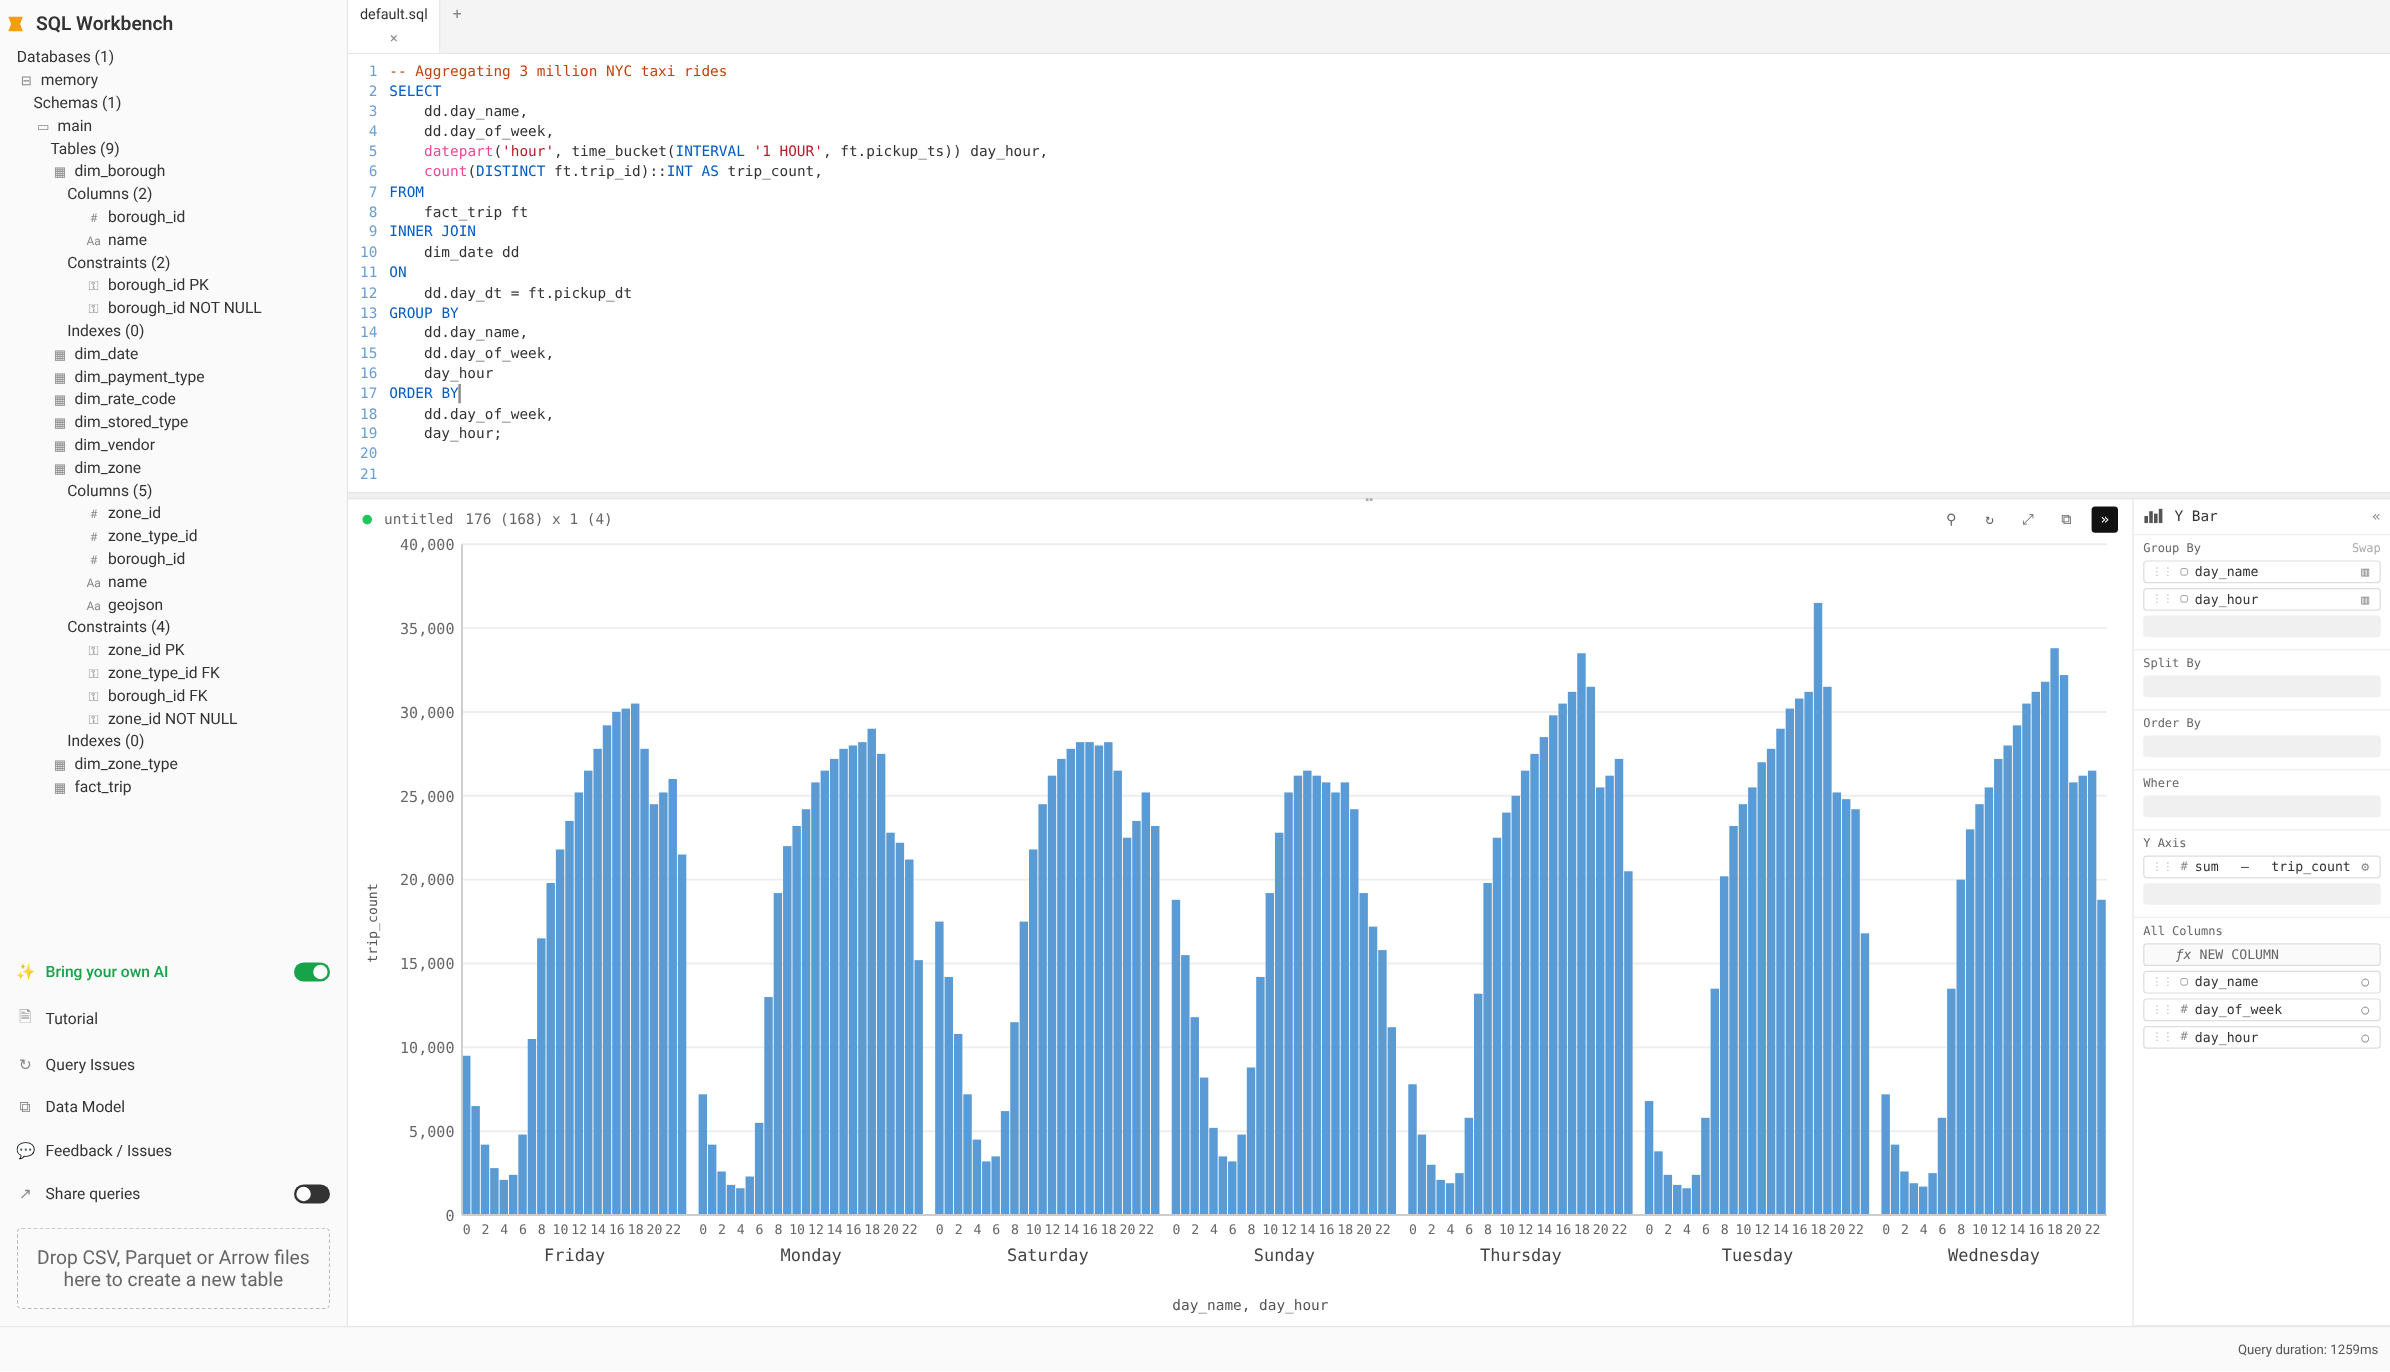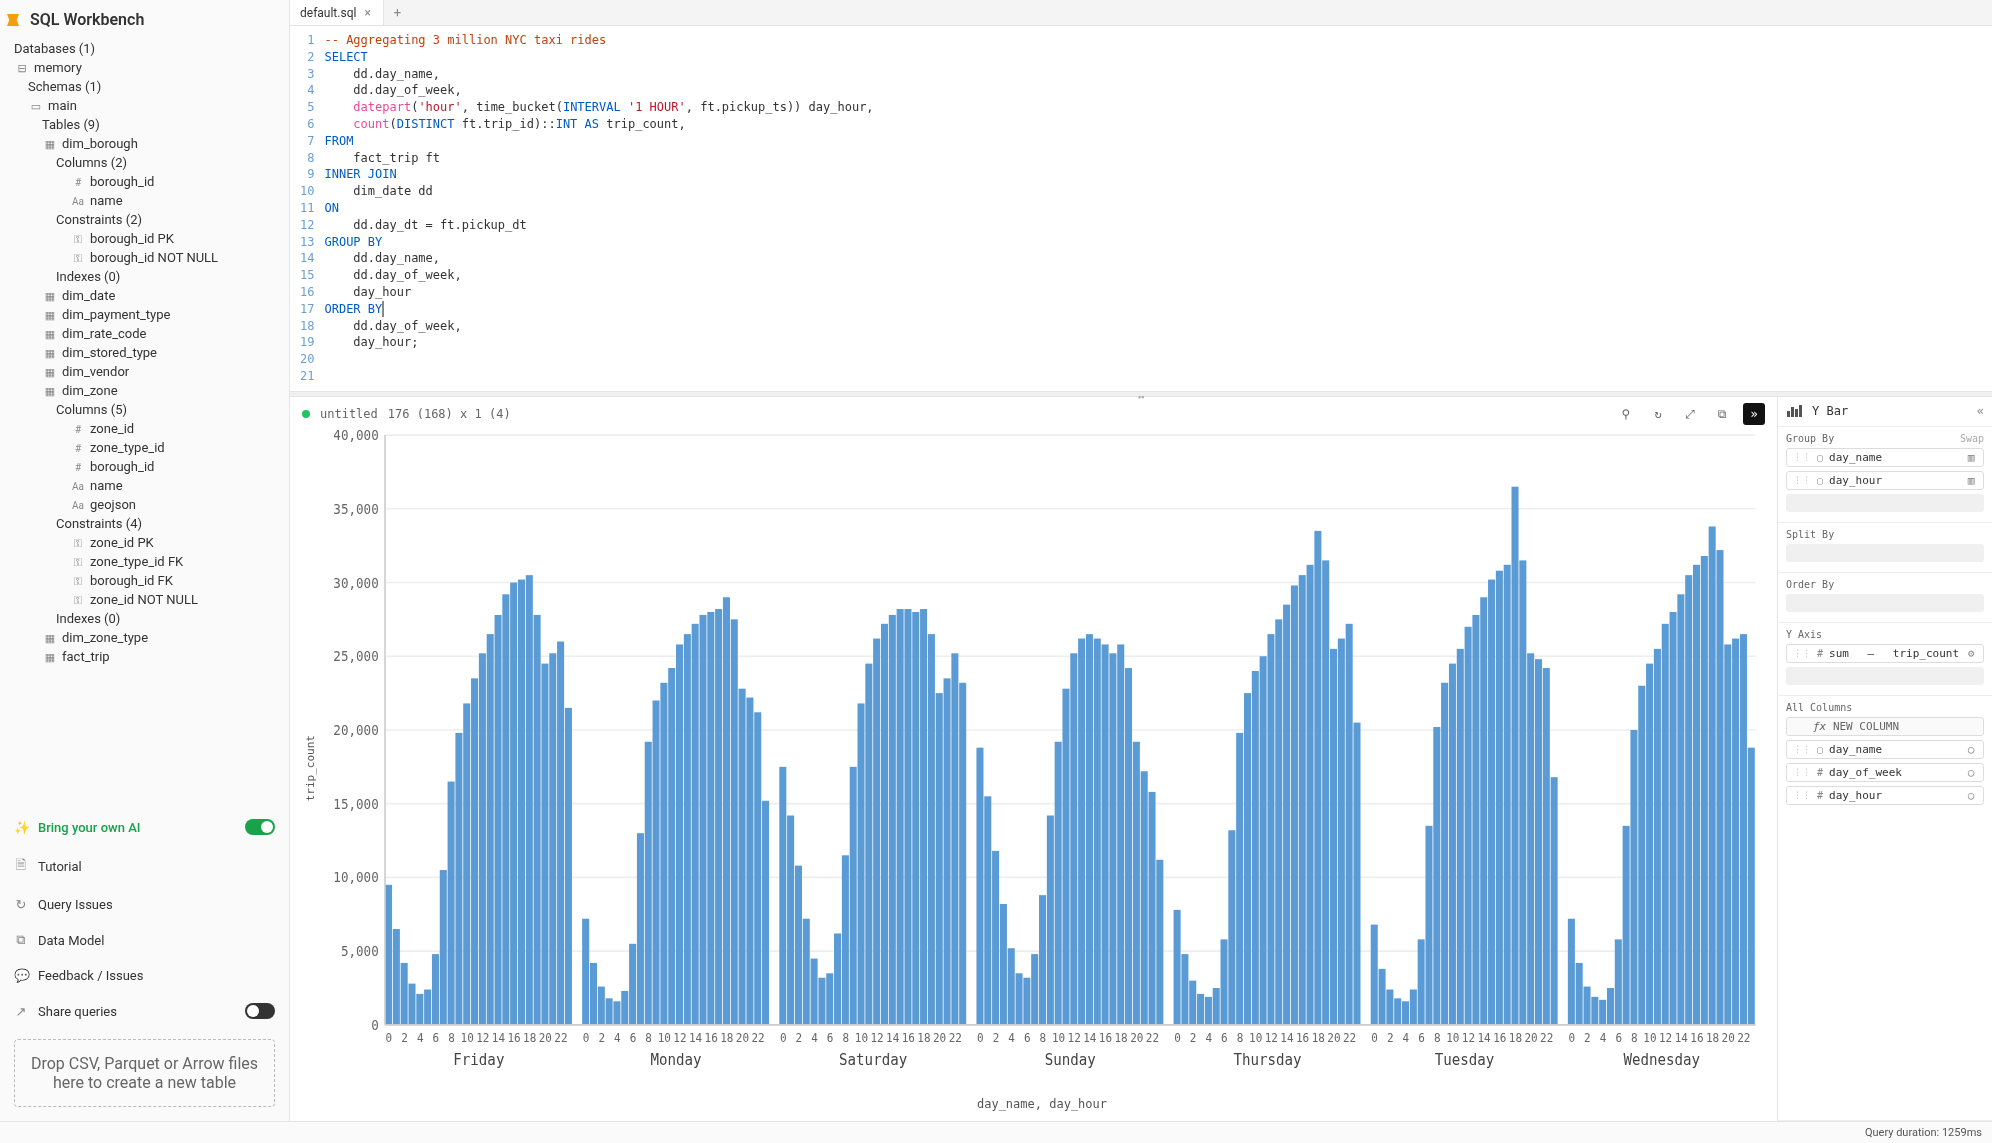--- a/index.html
+++ b/index.html
@@ -33,21 +33,21 @@
   .sb-link.accent { color: #16a34a; font-weight:500;}
   .toggle { margin-left:auto; width:30px; height:16px; border-radius:10px; background:#ccc; position:relative;}
   .toggle.on{background:#16a34a;}
   .toggle .knob{width:12px;height:12px;background:#fff;border-radius:50%;position:absolute;top:2px;left:2px;}
   .toggle.on .knob{left:16px;}
   .toggle.dark{background:#333;} .toggle.dark .knob{left:2px;}
   .dropzone { margin-top:6px; border:1px dashed #bbb; border-radius:4px; padding:14px 10px; text-align:center; color:#666; font-size:16px;}
   
   .main { flex:1; display:flex; flex-direction:column; overflow:hidden;}
   .tabs { display:flex; border-bottom:1px solid #e5e5e5; background:#f4f4f4;}
-  .tab { display:flex; align-items:center; gap:6px; padding:5px 10px; border-right:1px solid #e5e5e5; font-size:12px; background:#fff;}
+  .tab { display:flex; align-items:center; gap:6px; padding:5px 10px; border-right:1px solid #e5e5e5; font-size:12px; background:#fff;flex-direction:column;}
   .tab-close{color:#888;cursor:pointer;padding:0 2px;}
   .tab-add{padding:5px 10px;color:#888;cursor:pointer;}
   .editor { display:flex; font-family: Menlo, Monaco, Consolas, monospace; font-size:12px; line-height:1.4; background:#fff; padding:6px 0;}
   .gutter { text-align:right; padding:0 10px; color:#6a9fd4; user-select:none;}
   .code { white-space:pre; padding-right:16px;}
   .c-comment{color:#c2410c;} .c-kw{color:#005cc5;} .c-fn{color:#ec4899;} .c-str{color:#b31d28;} .c-op{color:#005cc5;}
   .code .cursor-box { border:1px solid #888; padding:0 0px;}
   .divider { height:6px; background:#f0f0f0; border-top:1px solid #e5e5e5; border-bottom:1px solid #e5e5e5; position:relative;}
   .divider .grip{position:absolute;left:50%;top:0;transform:translateX(-50%);font-size:9px;color:#aaa;}
   
@@ -69,21 +69,21 @@
   .config-hdr .collapse{margin-left:auto;color:#888;cursor:pointer;}
   .cfg-section{padding:6px 8px;border-bottom:1px solid #eee;}
   .cfg-label{font-family:Menlo,monospace;font-size:10px;color:#666;margin-bottom:4px;display:flex;}
   .cfg-label .swap{margin-left:auto;color:#aaa;cursor:pointer;}
   .pill{display:flex;align-items:center;gap:6px;border:1px solid #ddd;border-radius:3px;padding:2px 6px;margin-bottom:4px;font-family:Menlo,monospace;font-size:11px;background:#fff;}
   .pill .grip{color:#bbb;font-size:9px;}
   .pill .end{margin-left:auto;color:#888;width:12px;height:12px;display:inline-flex;align-items:center;justify-content:center;}
   .newcol{border:1px solid #ddd;border-radius:3px;padding:2px 6px;font-family:Menlo,monospace;font-size:11px;color:#666;background:#fafafa;margin-bottom:4px;cursor:pointer;}
   .slot{height:18px;background:#f0f0f0;border-radius:3px;margin-bottom:4px;}
   
-  .status{height:22px;border-top:1px solid #e5e5e5;font-size:11px;color:#555;display:flex;align-items:center;justify-content:flex-end;padding:0 10px;background:#fafafa;}
+  .status{height:38px;border-top:1px solid #e5e5e5;font-size:11px;color:#555;display:flex;align-items:center;justify-content:flex-end;padding:0 10px;background:#fafafa;}
   .ico{display:inline-block;width:14px;text-align:center;color:#888;}
   .type-ico{font-size:10px;color:#888;}
 </style>
 </head>
 <body>
 
 <div class="app">
 
   <aside class="sidebar">
     <div class="sb-header">
@@ -568,20 +568,26 @@
           <div class="slot"></div>
         </div>
         <div class="cfg-section">
           <div class="cfg-label">
               <span>Order By</span>
             </div>
           <div class="slot"></div>
         </div>
         <div class="cfg-section">
           <div class="cfg-label">
+              <span>Where</span>
+            </div>
+          <div class="slot"></div>
+        </div>
+        <div class="cfg-section">
+          <div class="cfg-label">
               <span>Y Axis</span>
             </div>
           <div class="pill"><span class="grip">⋮⋮</span><span class="type-ico">#</span><span>sum</span>&nbsp;<span>—</span>&nbsp;<span>trip_count</span><span class="end">⚙</span></div>
           <div class="slot"></div>
         </div>
         <div class="cfg-section" style="flex:1;">
           <div class="cfg-label">
               <span>All Columns</span>
             </div>
           <div class="newcol"><span style="font-style:italic;margin-left:20px;">ƒx</span> <span>NEW COLUMN</span></div>

